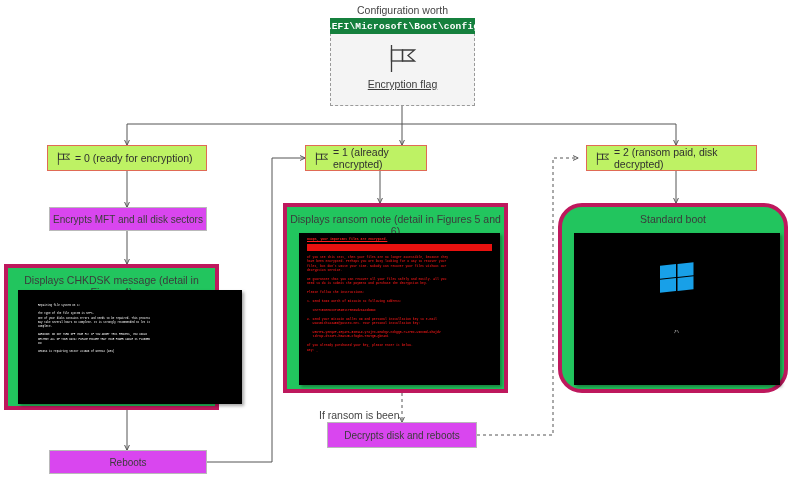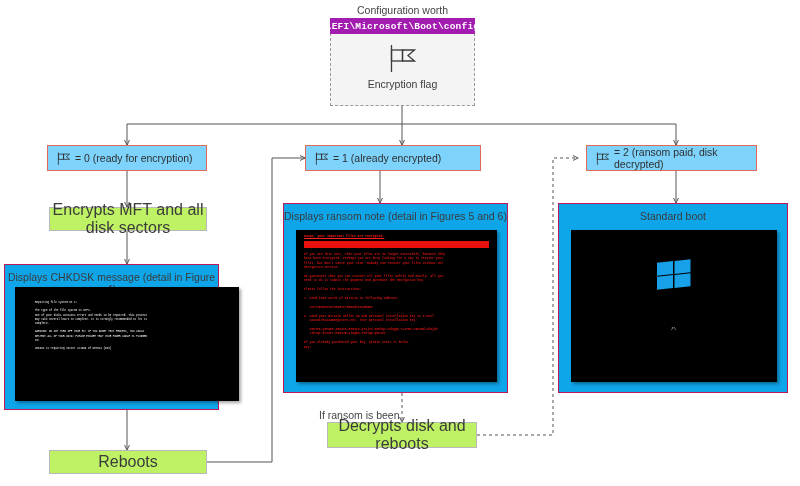--- a/index.html
+++ b/index.html
@@ -25,66 +25,66 @@
   }
 
   
   #cfg-group{
     left:330px;top:18px;width:145px;height:88px;
     border:1px dashed #9a9a9a;
     background:#f4f4f4;
   }
   #cfg-header{
     position:absolute;left:330px;top:18px;width:145px;height:16px;
-    background:#a21caf;
+    background:#15803d;
     color:#ffffff;
     font-family:"Liberation Mono", monospace;
     font-size:9.5px;
     font-weight:bold;
     display:flex;align-items:center;justify-content:center;
     letter-spacing:0.2px;
   }
   #cfg-flag-label{
     position:absolute;left:330px;top:78px;width:145px;
-    text-align:center;font-size:10.5px;color:#3b3b3b;
+    text-align:center;font-size:10.5px;color:#3b3b3b;text-decoration:underline;
   }
   #cfg-flag-icon{position:absolute;left:385px;top:44px;width:35px;height:30px;}
 
   
   .state{
-    background:#7dd3fc;
+    background:#bef264;
     border:1px solid #e06a55;
     height:26px;
     display:flex;align-items:center;
     padding-left:8px;
     font-size:10.5px;
     color:#2f2f2f;
   }
   .state .flagmini{flex:0 0 auto;margin-right:3px;display:block;}
   #state0{left:47px;top:145px;width:160px;}
-  #state1{left:305px;top:145px;width:176px;}
+  #state1{left:305px;top:145px;width:122px;}
   #state2{left:586px;top:145px;width:171px;}
 
   
   .proc{
-    background:#bef264;
+    background:#d946ef;
     border:1px solid #b9b9b9;
     display:flex;align-items:center;justify-content:center;
-    font-size:16px;
+    font-size:10px;
     color:#3b3b3b;
     text-align:center;
   }
   #proc-encrypt{left:49px;top:207px;width:158px;height:24px;}
   #proc-reboots{left:49px;top:450px;width:158px;height:24px;}
   #proc-decrypts{left:327px;top:422px;width:150px;height:26px;}
 
   
   .panel{
-    background:#0ea5e9;
-    border:1px solid #be185d;
+    background:#22c55e;
+    border:4px solid #be185d;
   }
   .panel-title{
     position:absolute;left:0;right:0;top:6px;
     text-align:center;font-size:10.5px;color:#3b3b3b;
   }
   .shot{
     position:absolute;
     background:#000000;
     overflow:hidden;
     box-shadow:2px 2px 3px rgba(0,0,0,0.35);
@@ -116,21 +116,21 @@
     position:absolute;left:8px;top:11px;width:185px;height:7px;background:#e8110f;
   }
   .ransom-body{
     position:absolute;left:8px;top:22px;right:5px;
     color:#d31414;font-family:"Liberation Mono", monospace;
     font-size:3.1px;line-height:4.4px;
     white-space:pre-wrap;font-weight:bold;
   }
 
   
-  #panel-boot{left:558px;top:203px;width:230px;height:190px;}
+  #panel-boot{left:558px;top:203px;width:230px;height:190px;border-radius:24px;}
   #shot-boot{left:12px;top:26px;width:206px;height:152px;}
   #win-logo{position:absolute;left:50%;top:27px;transform:translateX(-50%);}
   #win-spinner{
     position:absolute;left:50%;top:96px;transform:translateX(-50%);
     width:9px;height:9px;
   }
 
   #lbl-ransom-paid{left:319px;top:409px;}
 </style>
 </head>

